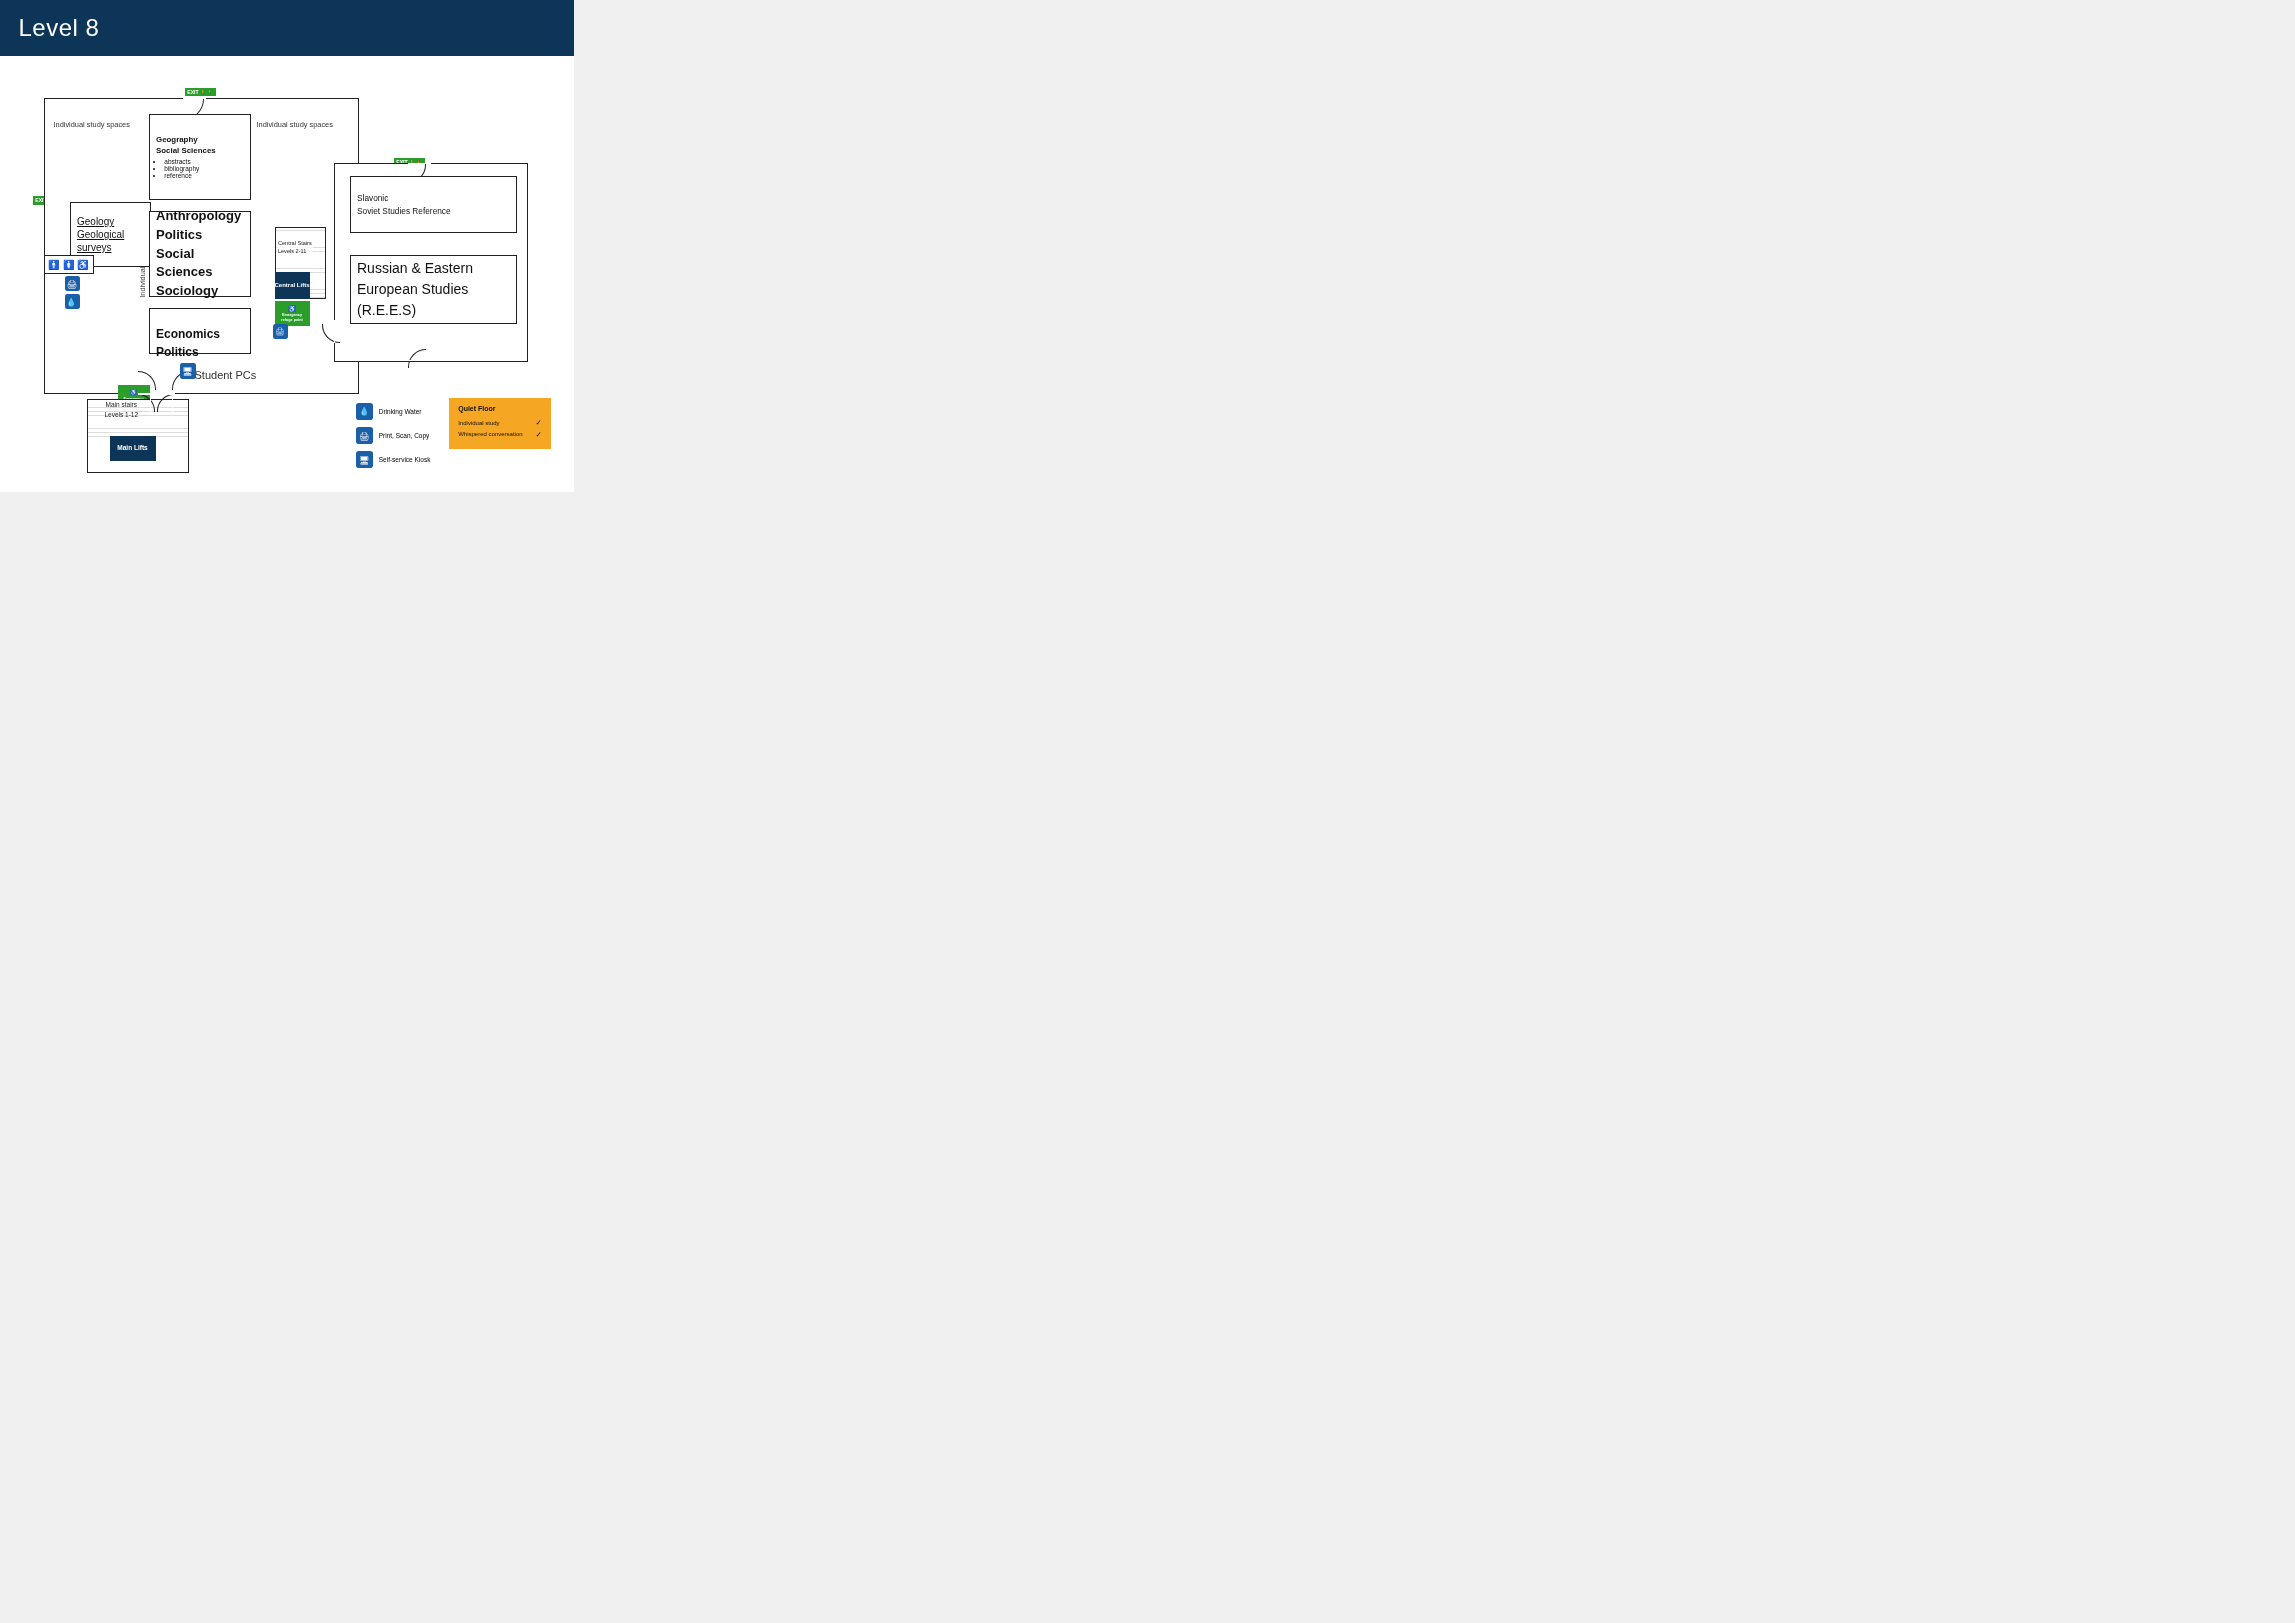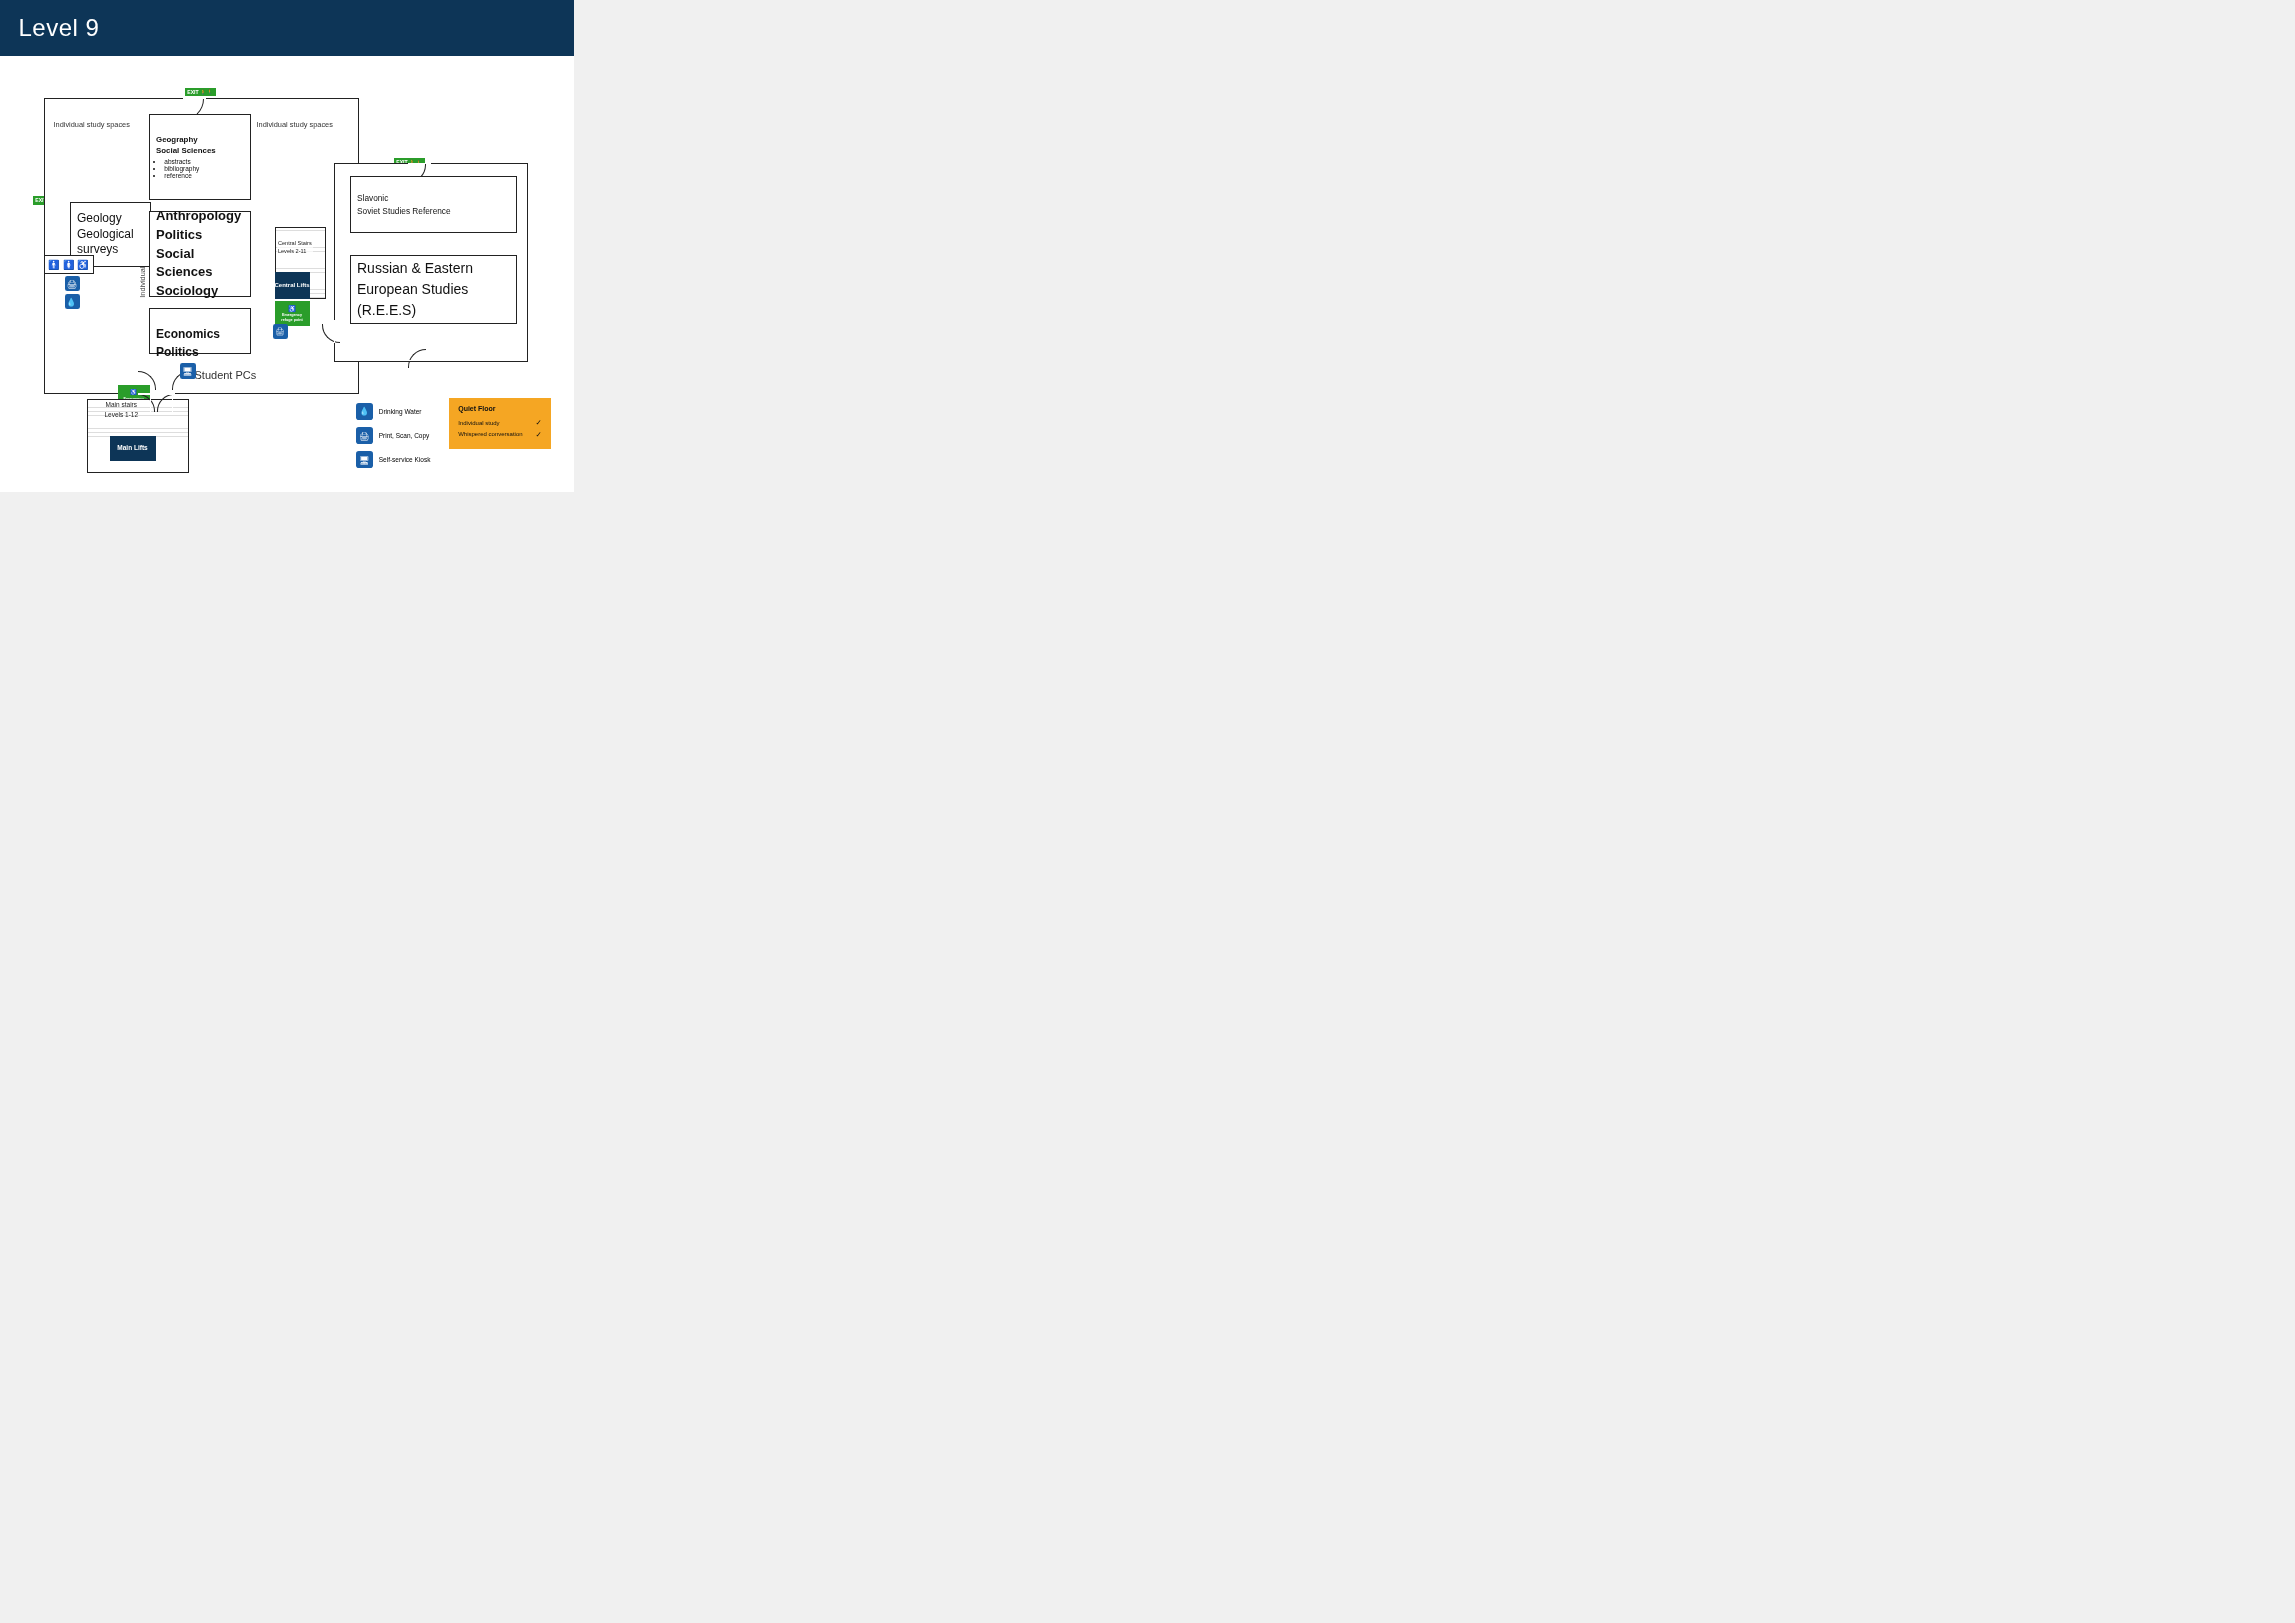--- a/index.html
+++ b/index.html
@@ -139,21 +139,21 @@
       justify-content: center;
       color: white;
       font-size: 8.3px;
       flex-shrink: 0;
     }
   </style>
 </head>
 <body>
 
 <div class="header">
-  <span>Level 9</span>
+  <span>Level 8</span>
 </div>
 
 <div class="main-content">
   <div class="floor-plan" style="position:relative; width:537px; height:403px;">
 
     <div class="exit-sign" style="position:absolute; top:17.6px; left:166px;">EXIT 🚶</div>
     <div class="exit-sign" style="position:absolute; top:88px; left:375px;">EXIT 🚶</div>
     <div class="exit-sign" style="position:absolute; top:268px; left:375px;">EXIT 🚶</div>
     <div class="exit-sign" style="position:absolute; top:126px; left:14px;">EXIT 🚶</div>
 
@@ -196,21 +196,21 @@
     <div class="room-box" style="top:44px; left:130px; width:102px; height:86px;">
       <div class="room-title" style="font-size:7.9px; font-weight:bold;">Geography<br>Social Sciences</div>
       <ul class="room-list">
         <li>abstracts</li>
         <li>bibliography</li>
         <li>reference</li>
       </ul>
     </div>
 
     <div class="room-box" style="top:132px; left:51px; width:81px; height:65px; align-items:flex-start;">
-      <div class="room-title" style="font-size:12px;">Geology<br>Geological<br>surveys</div>
+      <div class="room-title" style="font-size:10px;text-decoration:underline;">Geology<br>Geological<br>surveys</div>
     </div>
 
     <div class="room-box" style="top:141px; left:130px; width:102px; height:86px; align-items:flex-start;">
       <div class="room-title" style="font-size:13px; font-weight:bold; line-height:1.45;">Anthropology<br>Politics<br>Social Sciences<br>Sociology</div>
     </div>
 
     <div class="room-box" style="top:238px; left:130px; width:102px; height:46px; align-items:flex-start;">
       <div class="room-title" style="font-size:12px; font-weight:bold; line-height:1.45;margin-top:25px;">Economics<br>Politics</div>
     </div>
 

